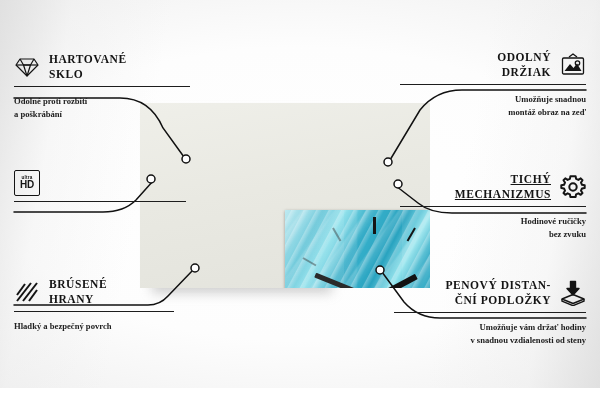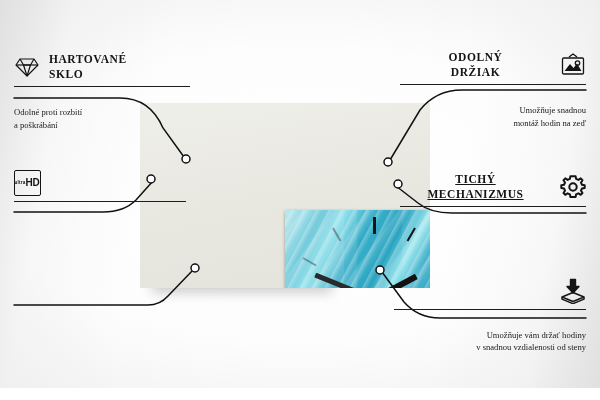--- a/index.html
+++ b/index.html
@@ -148,21 +148,21 @@
   }
   .feature.left  { left: 14px;  text-align: left; }
   .feature.right { left: 400px; text-align: right; }
 
   .f-head {
     display: flex;
     align-items: center;
     gap: 9px;
   }
   .feature.right .f-head { justify-content: flex-end; }
-  .feature.right .f-head { flex-direction: row; text-align: center; }
+  .feature.right .f-head { flex-direction: row; }
 
   .f-title {
     font-family: "Liberation Serif", serif;
     font-weight: bold;
     font-size: 11.5px;
     letter-spacing: 0.55px;
     line-height: 1.28;
     color: #141414;
     text-transform: uppercase;
     white-space: pre-line;
@@ -170,41 +170,43 @@
   .f-rule {
     height: 1px;
     background: #1d1d1d;
     margin-top: 5px;
   }
   .f-desc {
     font-family: "Liberation Serif", serif;
     font-size: 8.6px;
     line-height: 1.45;
     color: #202020;
-    margin-top: 19px;
+    margin-top: 8px;
     white-space: pre-line;
+    font-weight: bold;
   }
 
   .f-icon {
     width: 26px;
     height: 26px;
     flex: 0 0 26px;
     color: #141414;
     display: flex;
     align-items: center;
     justify-content: center;
   }
   .f-icon svg { display: block; }
 
   
   .hd-badge {
     width: 26px; height: 24px;
     border: 1.6px solid #141414;
     border-radius: 2px;
     display: flex;
+    flex-direction: column;
     align-items: center;
     justify-content: center;
     line-height: 1;
   }
   .hd-ultra {
     font-family: "Liberation Sans", sans-serif;
     font-size: 4.6px;
     font-weight: bold;
     letter-spacing: 0.2px;
     color: #141414;
@@ -293,59 +295,81 @@
       <span class="f-icon">
         <span class="hd-badge">
           <span class="hd-ultra">ultra</span>
           <span class="hd-main">HD</span>
         </span>
       </span>
     </div>
     <div class="f-rule" style="width:172px;"></div>
   </div>
 
+  <div class="feature left" style="top:277px;">
+    <div class="f-head">
+      <span class="f-icon">
+        <svg width="24" height="22" viewBox="0 0 24 22">
+          <g stroke="currentColor" stroke-width="2" stroke-linecap="butt">
+            <path d="M2 20 L16 2"></path>
+            <path d="M8 20 L22 2"></path>
+            <path d="M2 14 L10 3"></path>
+            <path d="M14 20 L22 9"></path>
+          </g>
+        </svg>
+      </span>
+      <span class="f-title">BRÚSENÉ
+HRANY</span>
+    </div>
+    <div class="f-rule" style="width:160px;"></div>
+    <div class="f-desc">Hladký a bezpečný povrch</div>
+  </div>
 
   <div class="feature right" style="top:50px;">
     <div class="f-head">
       <span class="f-title" style="flex:1 1 auto;">ODOLNÝ
 DRŽIAK</span>
       <span class="f-icon">
         <svg width="26" height="24" viewBox="0 0 26 24">
           <g fill="none" stroke="currentColor" stroke-width="1.3" stroke-linejoin="round">
             <path d="M9 4 L13 1 L17 4"></path>
             <rect x="2.5" y="5" width="21" height="16" rx="1.2"></rect>
             <path d="M4.5 18 L10 11 L13.5 15 L17 10.5 L21.5 18 Z" fill="currentColor" stroke="none"></path>
             <circle cx="17.5" cy="10" r="2.2"></circle>
           </g>
         </svg>
       </span>
     </div>
     <div class="f-rule" style="width:186px; margin-left:0;"></div>
     <div class="f-desc">Umožňuje snadnou
-montáž hodin na zeď</div>
+montáž obraz na zeď</div>
   </div>
 
   <div class="feature right" style="top:172px;">
     <div class="f-head">
       <span class="f-title" style="flex:1 1 auto;text-decoration:underline;">TICHÝ
 MECHANIZMUS</span>
       <span class="f-icon">
         <svg width="26" height="26" viewBox="0 0 26 26">
           <g fill="none" stroke="currentColor" stroke-width="2" stroke-linejoin="round">
             <path d="M13 2.2 l2.6 0 0.5 2.7 2.3 1 2.3-1.5 1.8 1.8-1.5 2.3 1 2.3 2.7 0.5 0 2.6 -2.7 0.5 -1 2.3 1.5 2.3 -1.8 1.8 -2.3-1.5 -2.3 1 -0.5 2.7 -2.6 0 -2.6 0 -0.5-2.7 -2.3-1 -2.3 1.5 -1.8-1.8 1.5-2.3 -1-2.3 -2.7-0.5 0-2.6 2.7-0.5 1-2.3 -1.5-2.3 1.8-1.8 2.3 1.5 2.3-1 0.5-2.7 2.6 0 Z"></path>
             <circle cx="13" cy="13" r="3.7"></circle>
           </g>
         </svg>
       </span>
     </div>
     <div class="f-rule" style="width:186px;"></div>
+    <div class="f-desc">Hodinové ručičky
+bez zvuku</div>
   </div>
 
   <div class="feature right" style="top:278px; left:394px; width:192px;">
     <div class="f-head">
+      <span class="f-title" style="flex:1 1 auto;">PENOVÝ DISTAN-
+ČNÍ PODLOŽKY</span>
       <span class="f-icon">
         <svg width="26" height="26" viewBox="0 0 26 26">
           <g fill="none" stroke="currentColor" stroke-width="1.4" stroke-linejoin="round">
             <path d="M10.5 1.5 h5 v7 h3.5 l-6 6.5 -6-6.5 h3.5 Z" fill="currentColor"></path>
             <path d="M13 14.5 L24 19 L13 23.5 L2 19 Z"></path>
             <path d="M2 19 v2.2 L13 25.7 L24 21.2 V19"></path>
           </g>
         </svg>
       </span>
     </div>

